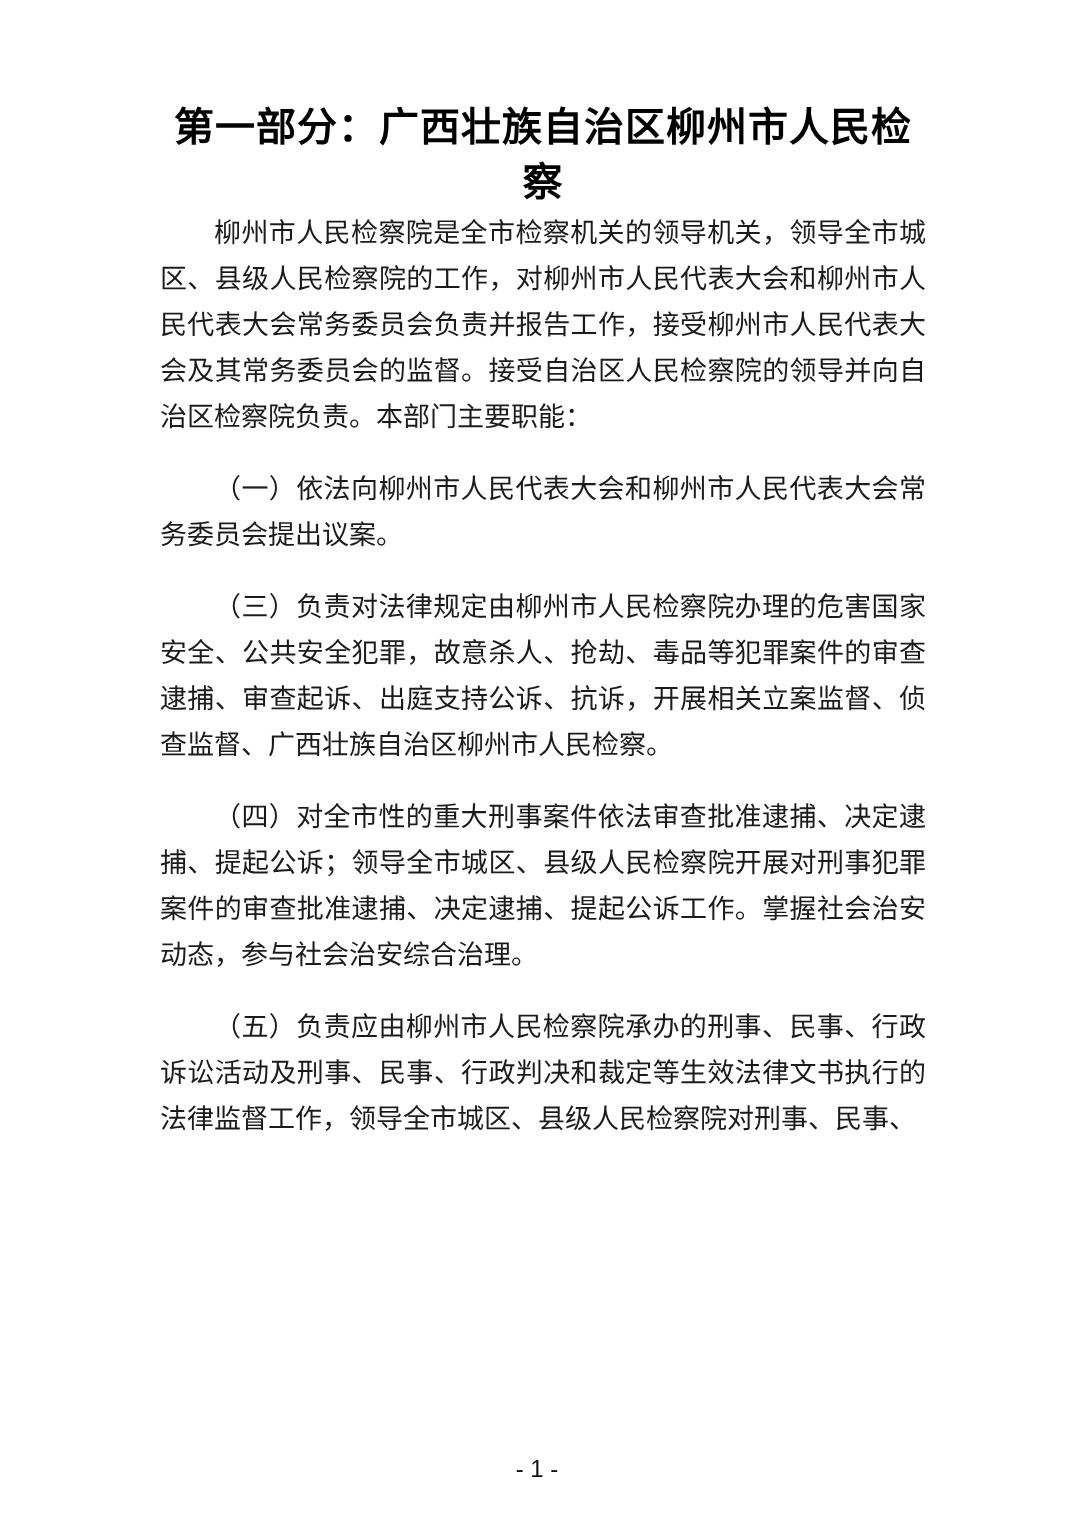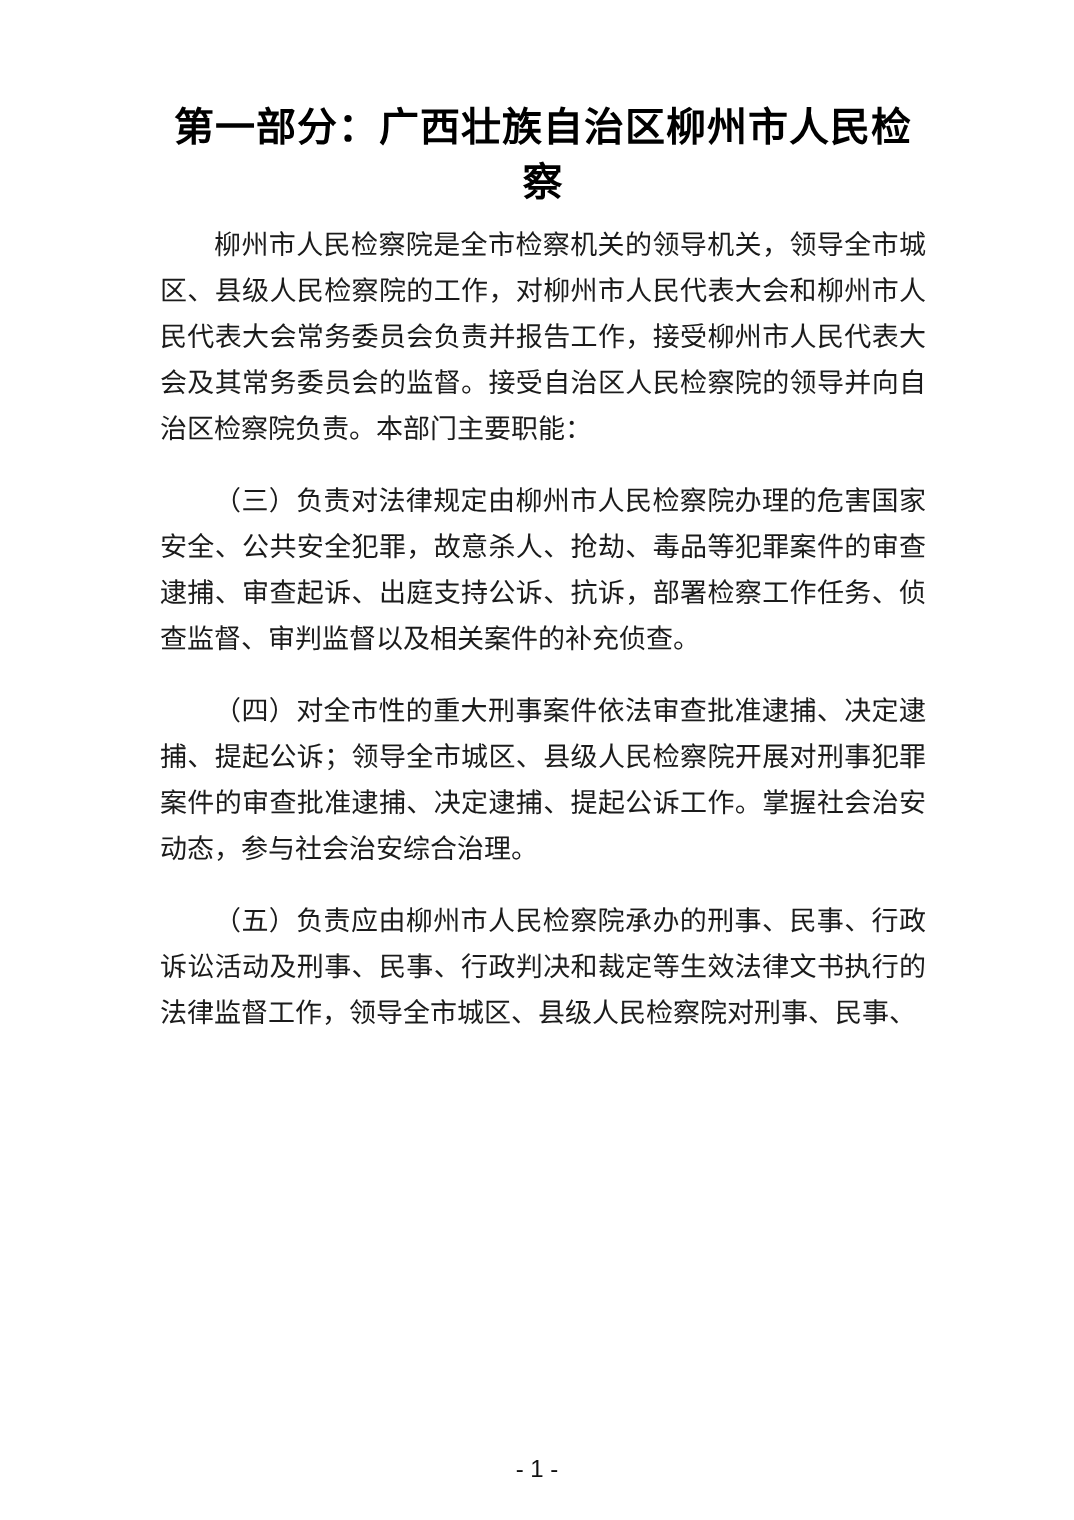--- a/index.html
+++ b/index.html
@@ -36,21 +36,21 @@
     padding-left: 58px;
     color: #0a0a0a;
   }
   .doc-body p.body-para {
     font-family: "Liberation Serif", serif;
     font-size: 27px;
     line-height: 46px;
     text-align: justify;
     text-justify: inter-ideograph;
     text-indent: 2em;
-    margin: 12px 0 26px 0;
+    margin: 0 0 26px 0;
     color: #1b1b1b;
   }
   .page-number {
     position: absolute;
     bottom: 16px;
     left: 0;
     width: 100%;
     text-align: center;
     font-family: "Liberation Sans", sans-serif;
     font-size: 24px;
@@ -63,20 +63,21 @@
 
 <div class="page">
 
   <header class="doc-title">
     <div class="title-line">第一部分：广西壮族自治区柳州市人民检察</div>
   </header>
 
 
   <main class="doc-body">
     <p class="body-para">柳州市人民检察院是全市检察机关的领导机关，领导全市城区、县级人民检察院的工作，对柳州市人民代表大会和柳州市人民代表大会常务委员会负责并报告工作，接受柳州市人民代表大会及其常务委员会的监督。接受自治区人民检察院的领导并向自治区检察院负责。本部门主要职能：</p>
-    <p class="body-para">（三）负责对法律规定由柳州市人民检察院办理的危害国家安全、公共安全犯罪，故意杀人、抢劫、毒品等犯罪案件的审查逮捕、审查起诉、出庭支持公诉、抗诉，部署检察工作任务、侦查监督、审判监督以及相关案件的补充侦查。</p>
+    <p class="body-para">（一）依法向柳州市人民代表大会和柳州市人民代表大会常务委员会提出议案。</p>
+    <p class="body-para">（三）负责对法律规定由柳州市人民检察院办理的危害国家安全、公共安全犯罪，故意杀人、抢劫、毒品等犯罪案件的审查逮捕、审查起诉、出庭支持公诉、抗诉，开展相关立案监督、侦查监督、广西壮族自治区柳州市人民检察。</p>
     <p class="body-para">（四）对全市性的重大刑事案件依法审查批准逮捕、决定逮捕、提起公诉；领导全市城区、县级人民检察院开展对刑事犯罪案件的审查批准逮捕、决定逮捕、提起公诉工作。掌握社会治安动态，参与社会治安综合治理。</p>
     <p class="body-para">（五）负责应由柳州市人民检察院承办的刑事、民事、行政诉讼活动及刑事、民事、行政判决和裁定等生效法律文书执行的法律监督工作，领导全市城区、县级人民检察院对刑事、民事、</p>
   </main>
 
   <footer class="page-number">- 1 -</footer>
 
 </div>
 
 </body></html>

